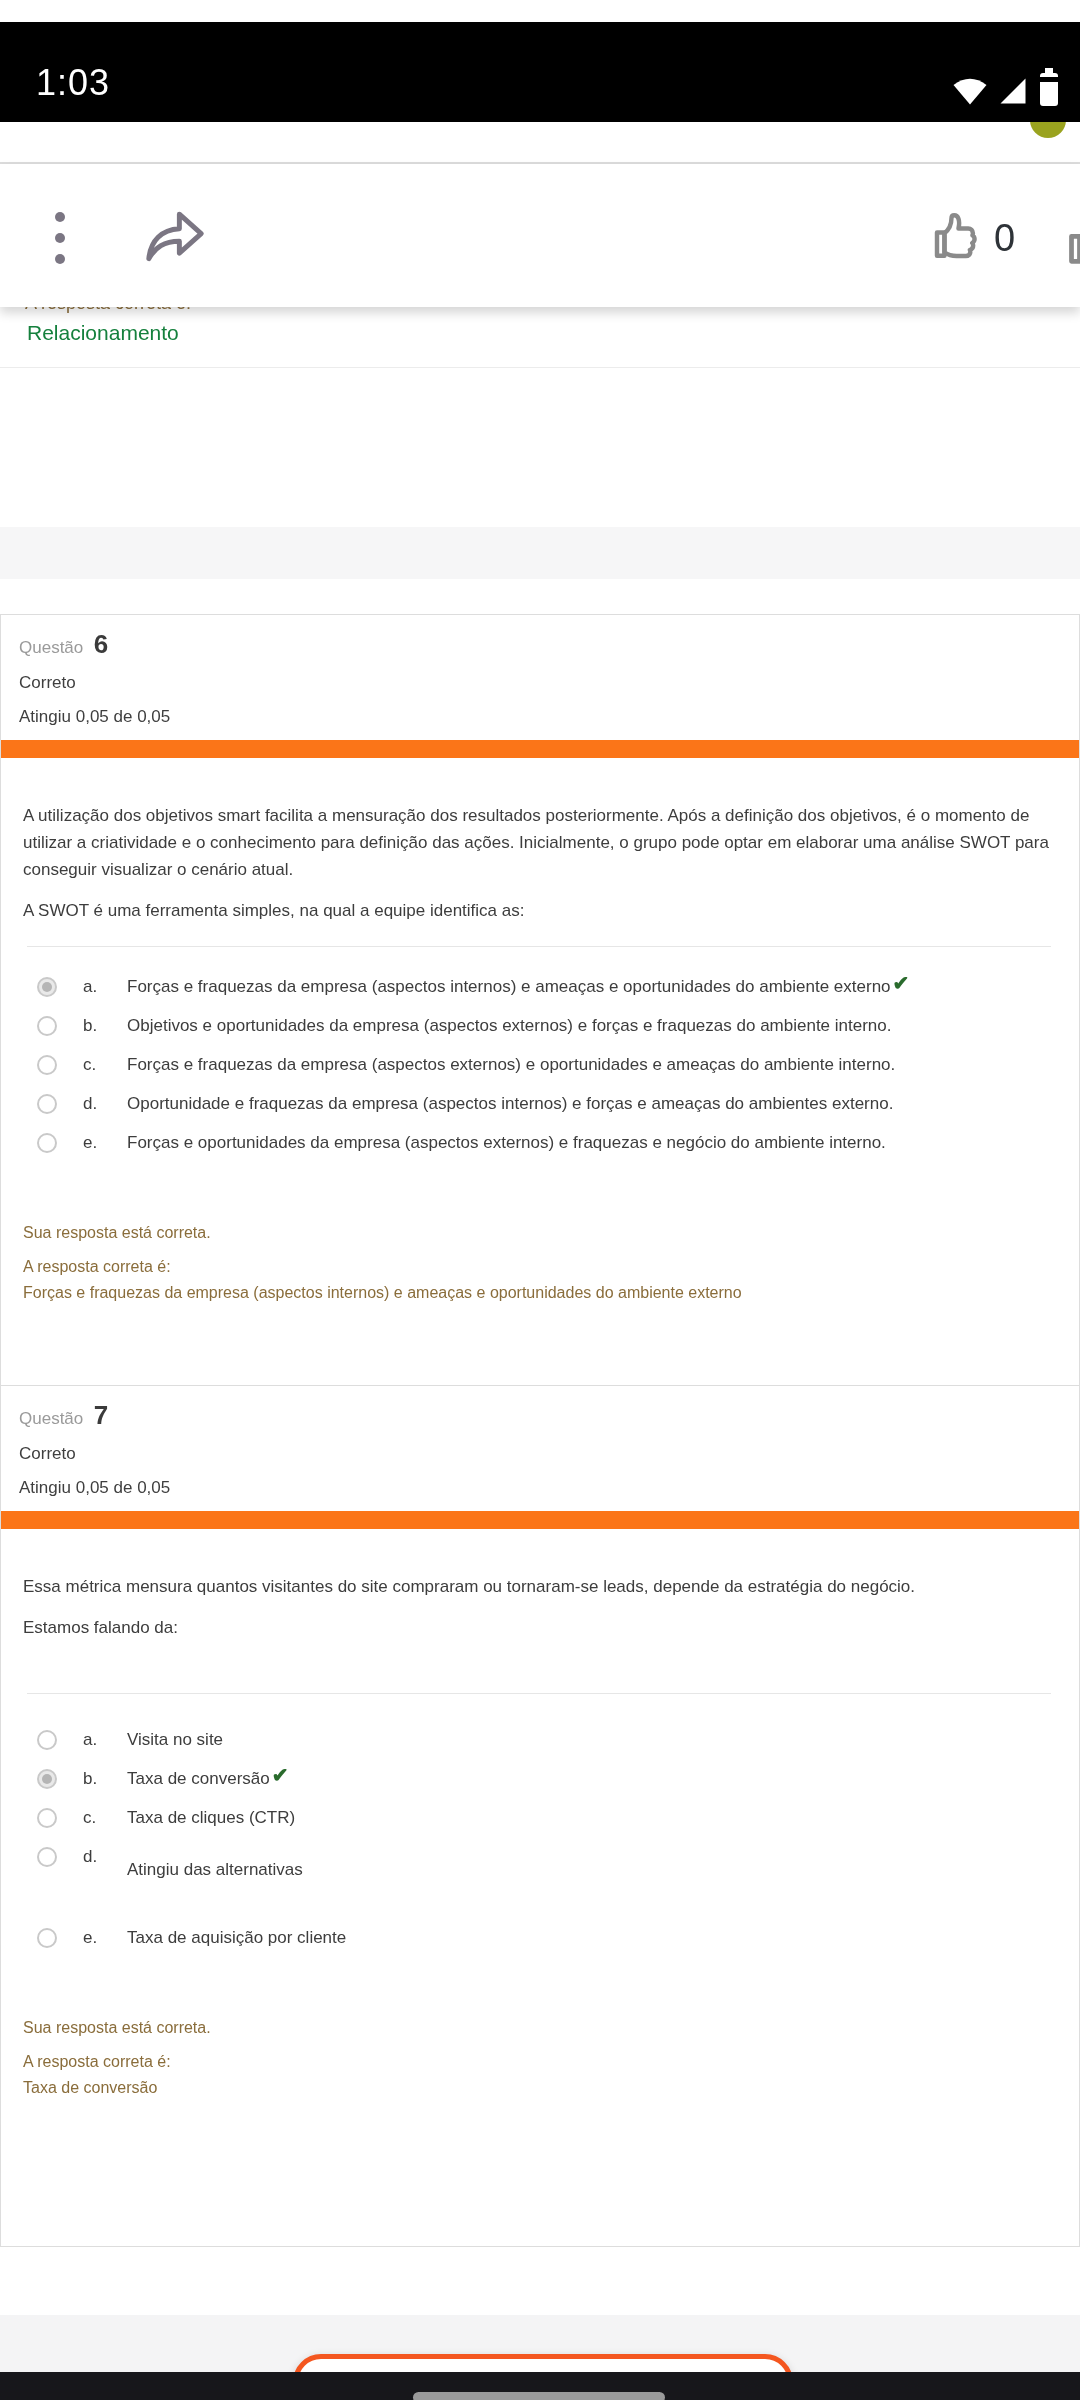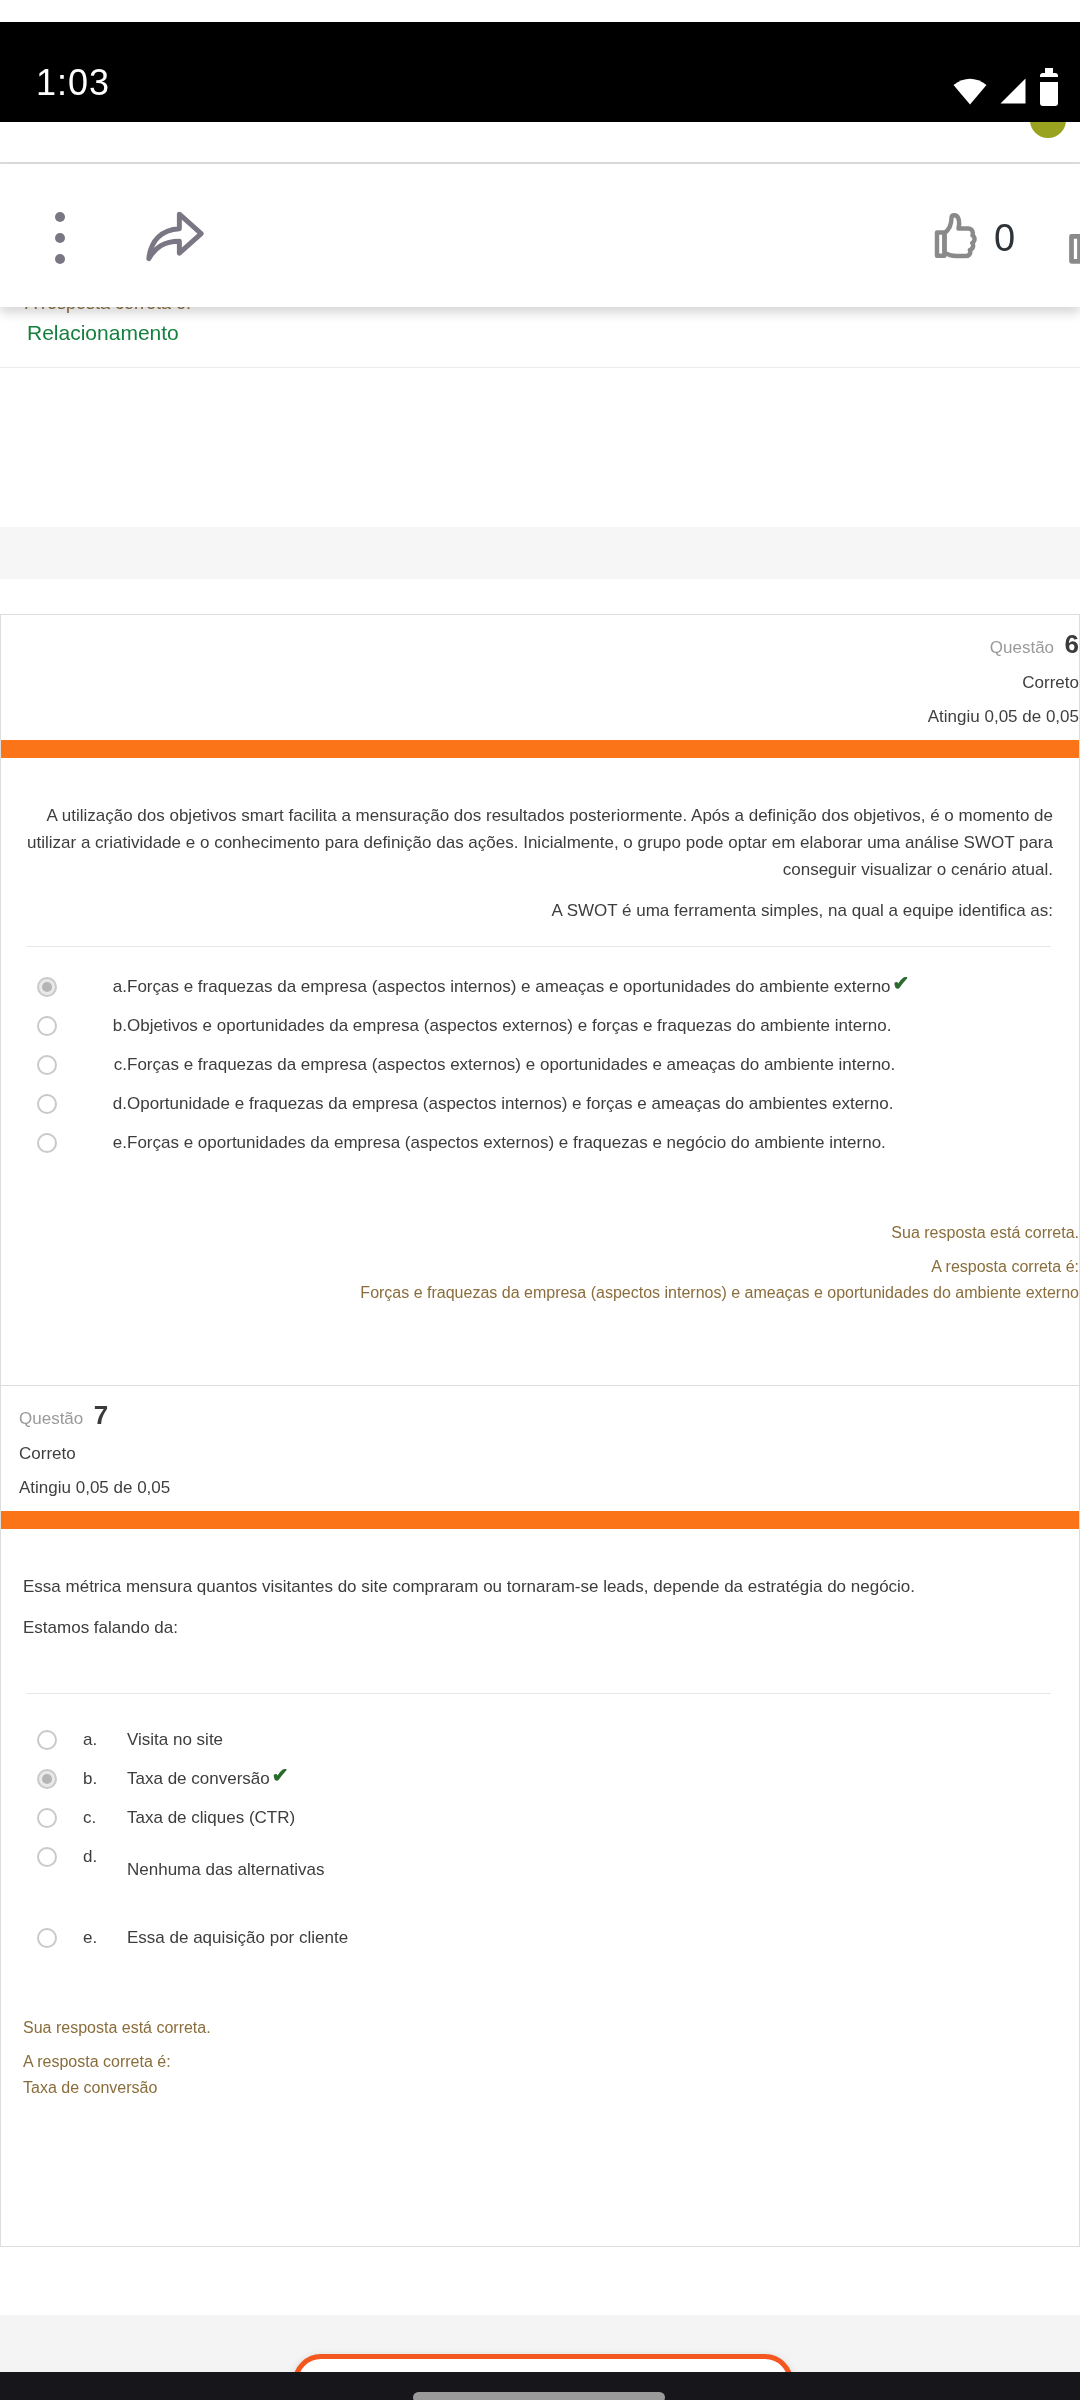--- a/index.html
+++ b/index.html
@@ -25,21 +25,21 @@
 
   
   .fragment { position:absolute; top:271px; left:25px; font-size:18px; color:#8a6d3b; z-index:1; }
   .rel-link { position:absolute; top:299px; left:27px; font-size:21px; color:#15803d; z-index:2; cursor:pointer; }
   .hairline-mid { position:absolute; top:345px; left:0; width:1080px; height:1px; background:#ececec; }
 
   .grayband1 { position:absolute; top:505px; left:0; width:1080px; height:52px; background:#f6f6f7; }
 
   
   .qcard { position:absolute; left:0; width:1080px; background:#fff; border:1px solid #dddddd; overflow:hidden; }
-  #q6 { top:592px; height:803px;text-align:right; }
+  #q6 { top:592px; height:803px; }
   #q7 { top:1363px; height:862px; }
   .qinfo { padding:14px 0 0 18px; }
   .qnum-label { font-size:17px; color:#9a9a9a; }
   .qnum { font-size:26px; color:#3b3b3b; font-weight:bold; margin-left:6px; }
   .qstate { font-size:17px; color:#3f3f3f; margin-top:13px; }
   .qgrade { font-size:17px; color:#3f3f3f; margin-top:14px; }
   .qbar { height:18px; background:#fb7518; margin-top:13px; }
   .qtext { padding:44px 26px 0 22px; font-size:17px; color:#3d3d3d; line-height:27px; }
   .qtext p + p { margin-top:14px; }
   .qdivider { height:1px; background:#e6e6e6; margin-left:26px; margin-right:28px; }
@@ -208,26 +208,26 @@
         <span class="check">✔</span>
       </div>
       <div class="opt">
         <span class="radio"></span>
         <span class="letter">c.</span>
         <span class="otext">Taxa de cliques (CTR)</span>
       </div>
       <div class="opt opt-lower">
         <span class="radio"></span>
         <span class="letter">d.</span>
-        <span class="otext">Nenhuma das alternativas</span>
+        <span class="otext">Atingiu das alternativas</span>
       </div>
       <div class="opt opt-gap">
         <span class="radio"></span>
         <span class="letter">e.</span>
-        <span class="otext">Essa de aquisição por cliente</span>
+        <span class="otext">Taxa de aquisição por cliente</span>
       </div>
     </div>
     <div class="feedback">
       <div>Sua resposta está correta.</div>
       <div class="fb-correct-label">A resposta correta é:</div>
       <div class="fb-answer">Taxa de conversão</div>
     </div>
   </div>
 
   <div class="grayband2"></div>

